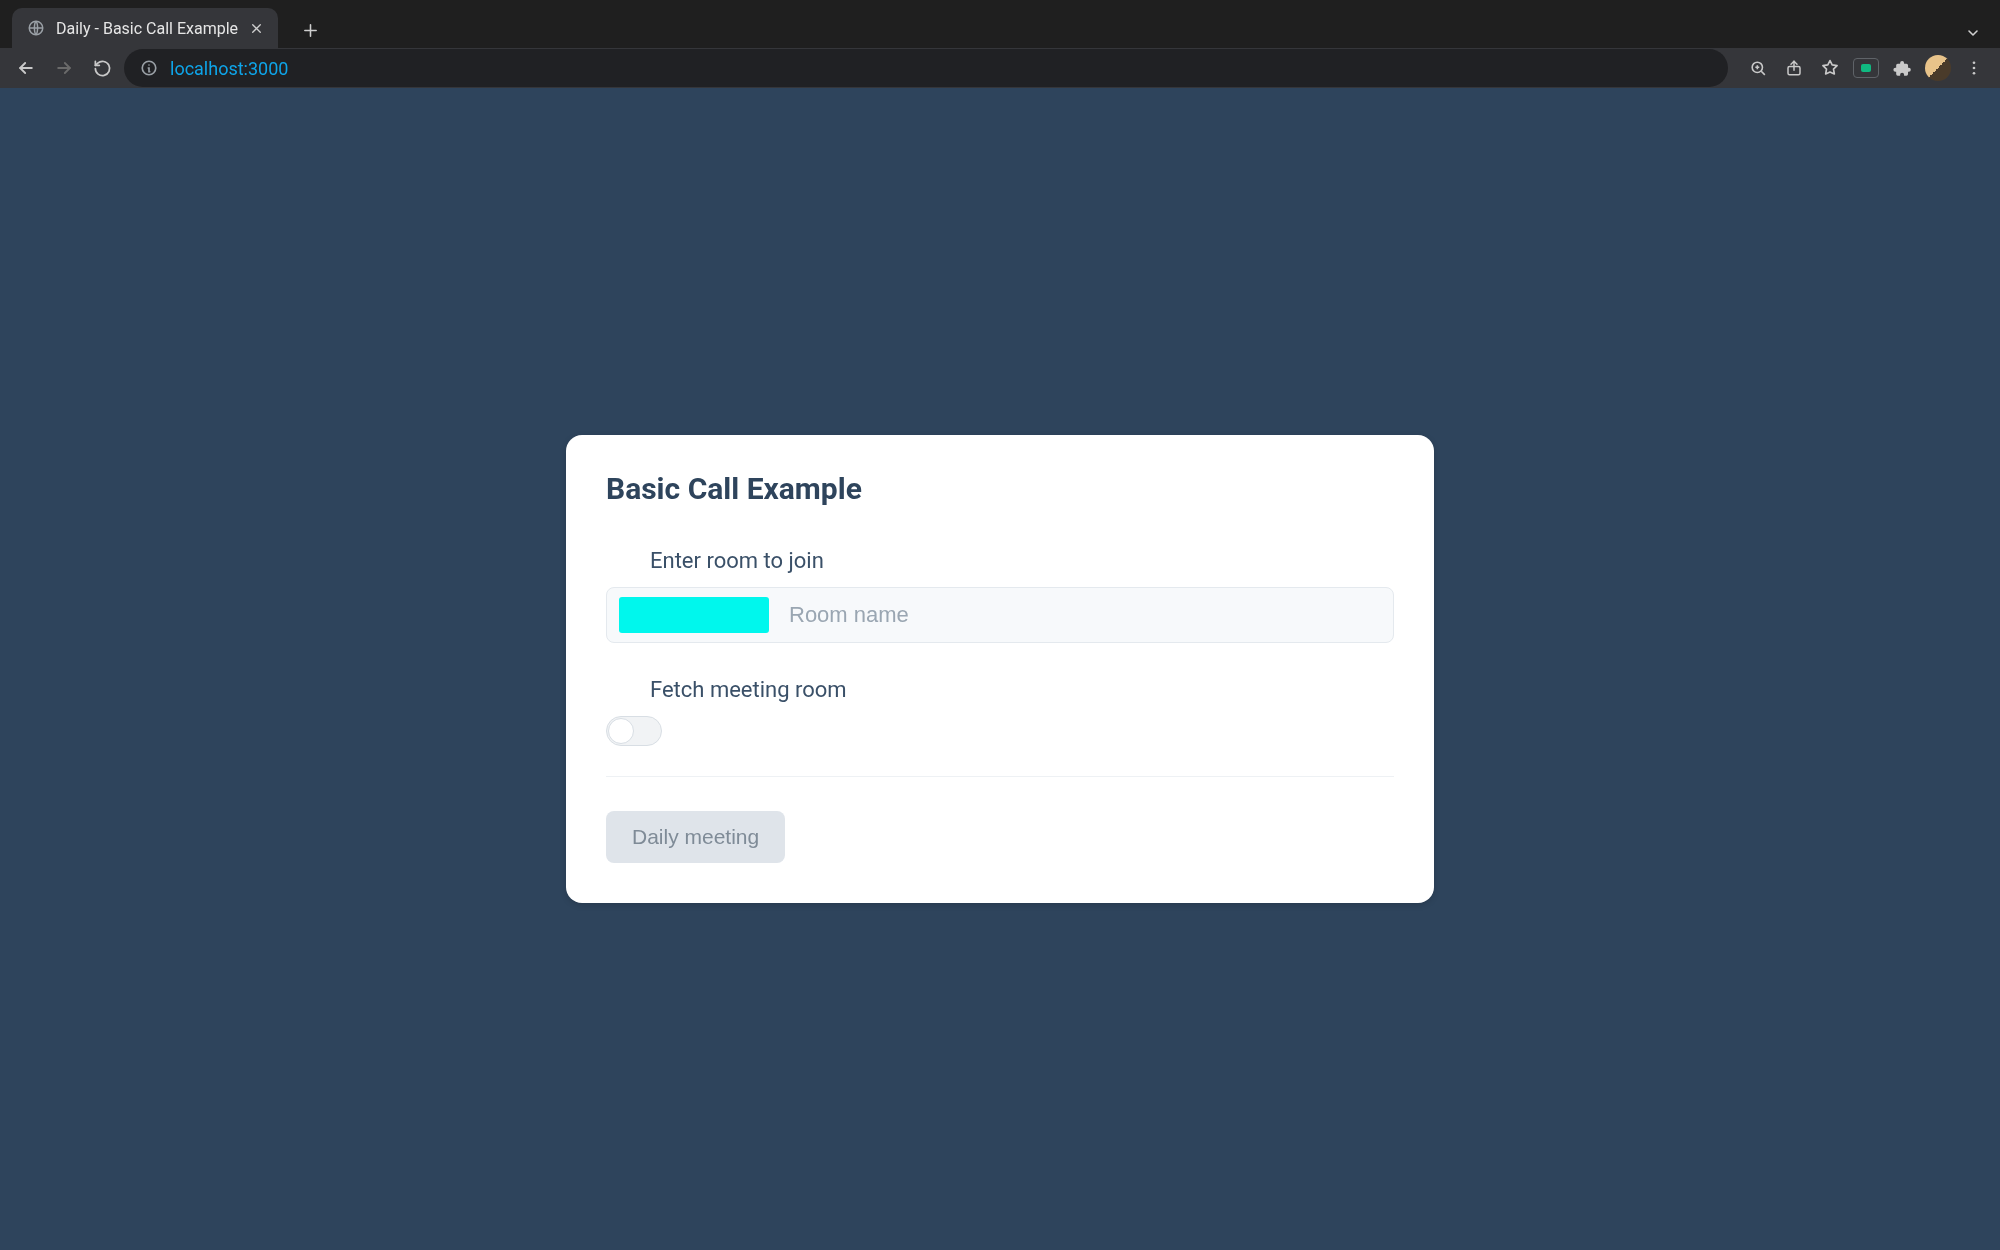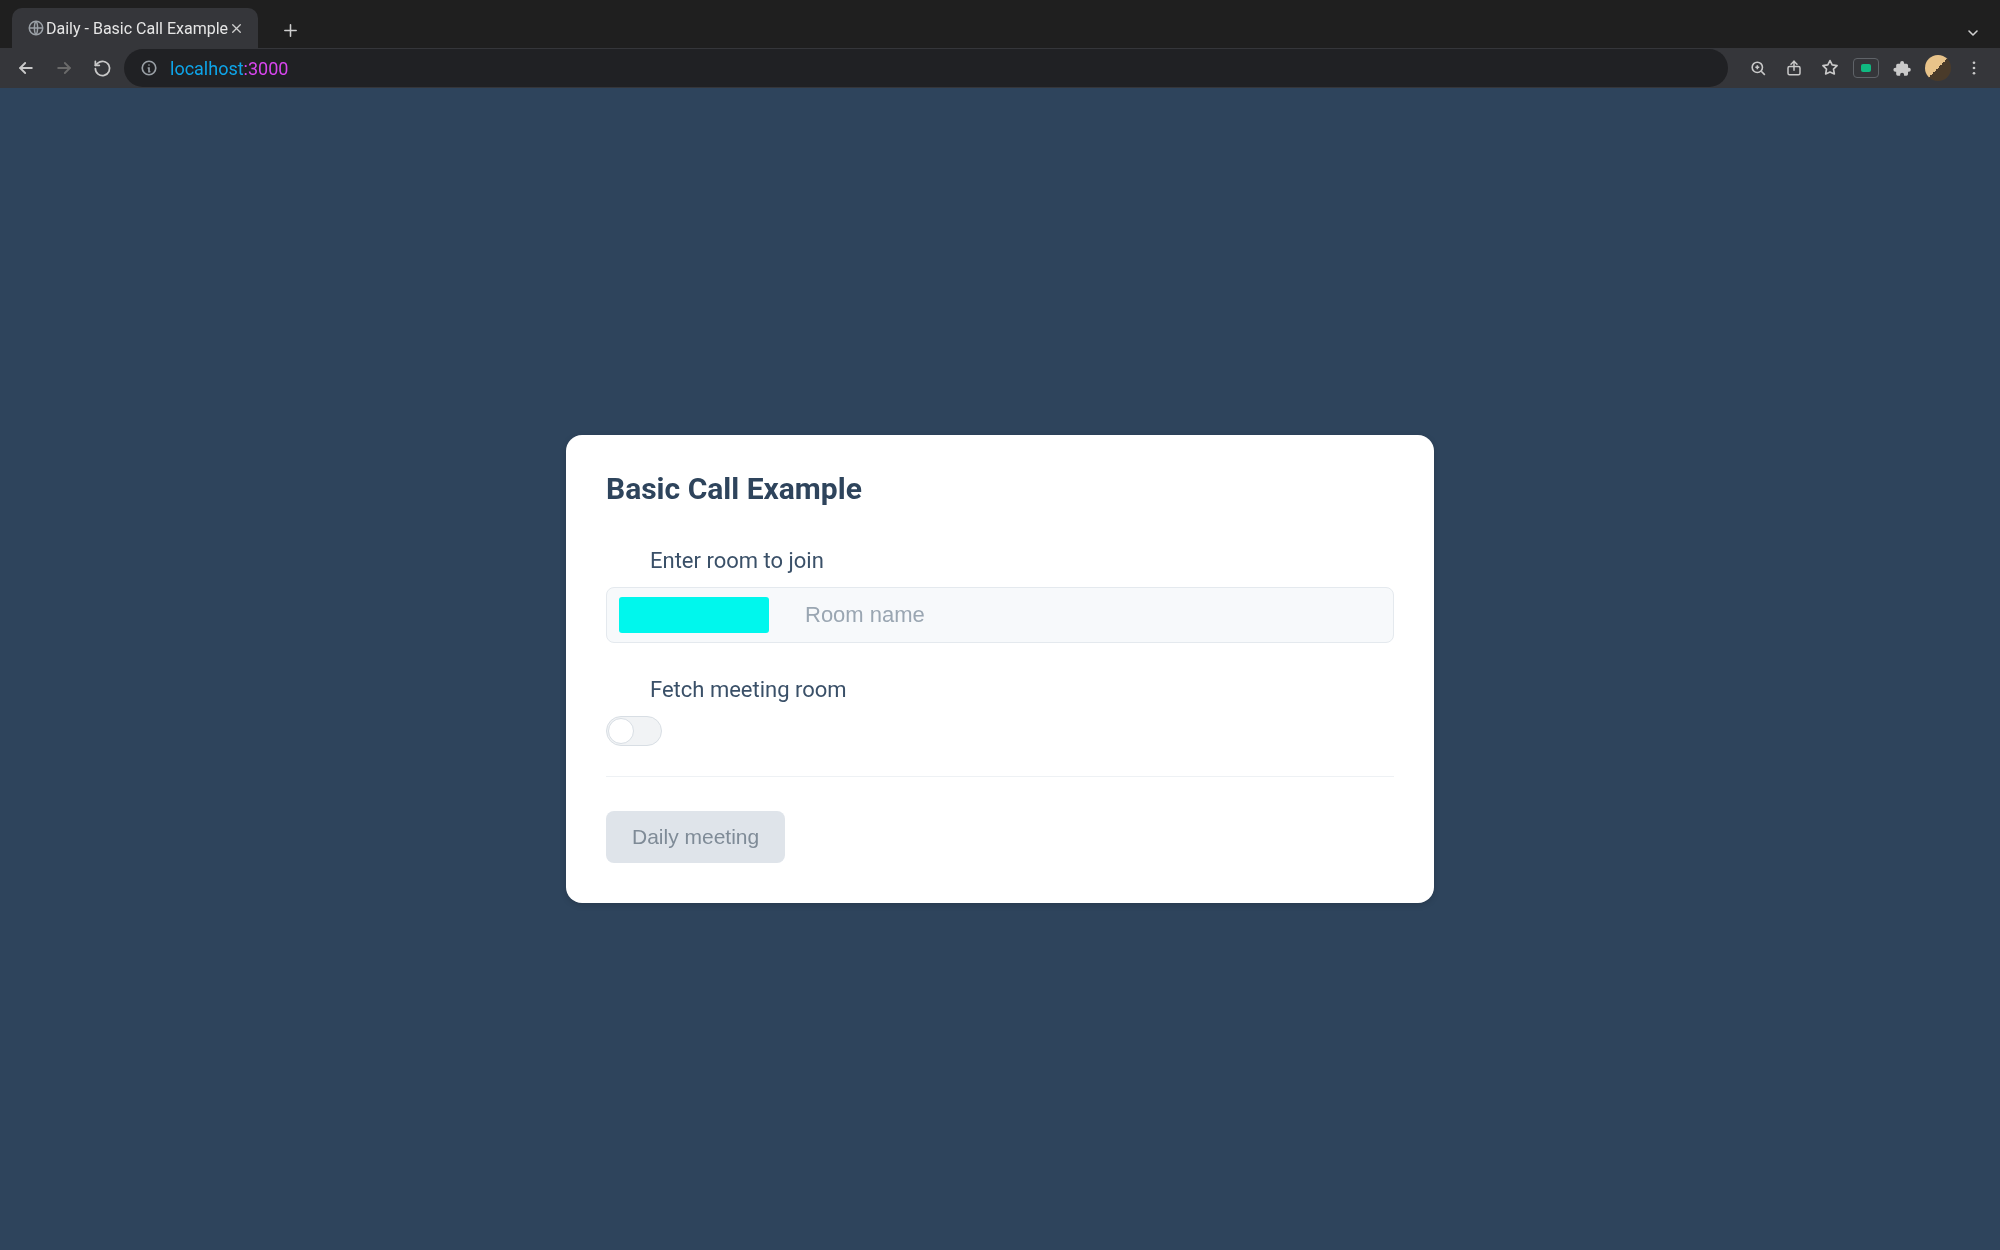--- a/index.html
+++ b/index.html
@@ -3,21 +3,21 @@
 <meta charset="utf-8">
 <style>
   * { box-sizing: border-box; margin: 0; padding: 0; }
   html, body { width: 2000px; height: 1250px; overflow: hidden; font-family: -apple-system, BlinkMacSystemFont, "Segoe UI", Roboto, Helvetica, Arial, sans-serif; }
   body { background: #1f1f1f; display: flex; flex-direction: column; }
 
   
   .chrome { background: #1f1f1f; color: #cfcfcf; user-select: none; }
   .tabstrip { height: 48px; display: flex; align-items: flex-end; padding: 0 12px; }
   .tab {
-    display: flex; align-items: center; 
+    display: flex; align-items: center; gap: 10px;
     height: 40px; padding: 0 14px; min-width: 240px;
     background: #35363a; border-radius: 10px 10px 0 0;
     font-size: 16px; color: #e6e6e6; margin-top: 48px;
   }
   .tab .favicon { width: 20px; height: 20px; display:flex; align-items:center; justify-content:center; }
   .tab .title { flex: 1; white-space: nowrap; overflow: hidden; text-overflow: ellipsis; font-size:16px; }
   .tab .close { width:16px; height:16px; display:flex; align-items:center; justify-content:center; cursor:pointer; }
   .newtab { width:36px; height:36px; margin-left:14px; display:flex; align-items:center; justify-content:center; cursor:pointer; border-radius:50%; }
   .tabs-overflow { margin-left:auto; width:30px; height:30px; display:flex; align-items:center; justify-content:center; cursor:pointer; }
 
@@ -29,21 +29,21 @@
     width: 32px; height: 32px; display:flex; align-items:center; justify-content:center;
     color:#c9c9c9; cursor:pointer; border-radius:50%;
   }
   .tool-icon.disabled { color:#6a6a6a; cursor:default; }
   .omnibox {
     flex:1; height:38px; background:#202124; border-radius:19px;
     display:flex; align-items:center; padding:0 16px; gap:12px; color:#cfcfcf;
     font-size:18px;
   }
   .omnibox .url-main { color:#0ea5e9; }
-  .omnibox .url-dim { color:#d946ef; }
+  .omnibox .url-dim { color:#0ea5e9; }
   .right-icons { display:flex; align-items:center; gap:4px; margin-left:8px; }
   .ext-badge {
     width:26px; height:20px; border-radius:4px; border:1px solid #5f6368;
     display:flex; align-items:center; justify-content:center; font-size:10px;
   }
   .avatar {
     width:26px; height:26px; border-radius:50%;
     background: linear-gradient(135deg,#e8c38a 0 50%, #4a3b2a 50% 100%);
   }
 
@@ -65,21 +65,21 @@
   .room-input-wrap {
     display:flex; align-items:stretch; height:56px;
     border:1px solid #e4e9ee; border-radius:8px; background:#f7f9fb;
     overflow:hidden; margin-bottom:34px;
   }
   .room-prefix {
     width:150px; margin:9px 0 9px 12px; background:#00f7ed; border-radius:3px;
   }
   .room-input {
     flex:1; border:none; background:transparent; outline:none;
-    font-size:22px; color:#2e445c; padding:0 36px;
+    font-size:22px; color:#2e445c; padding:0 20px;
   }
   .room-input::placeholder { color:#9aa6b2; }
 
   .toggle-row { margin-bottom:30px; }
   .toggle {
     width:56px; height:30px; border-radius:15px; border:1px solid #d8dee4;
     background:#f1f3f5; position:relative; cursor:pointer; margin-top:12px;
   }
   .toggle .knob {
     position:absolute; left:1px; top:1px; width:26px; height:26px;

